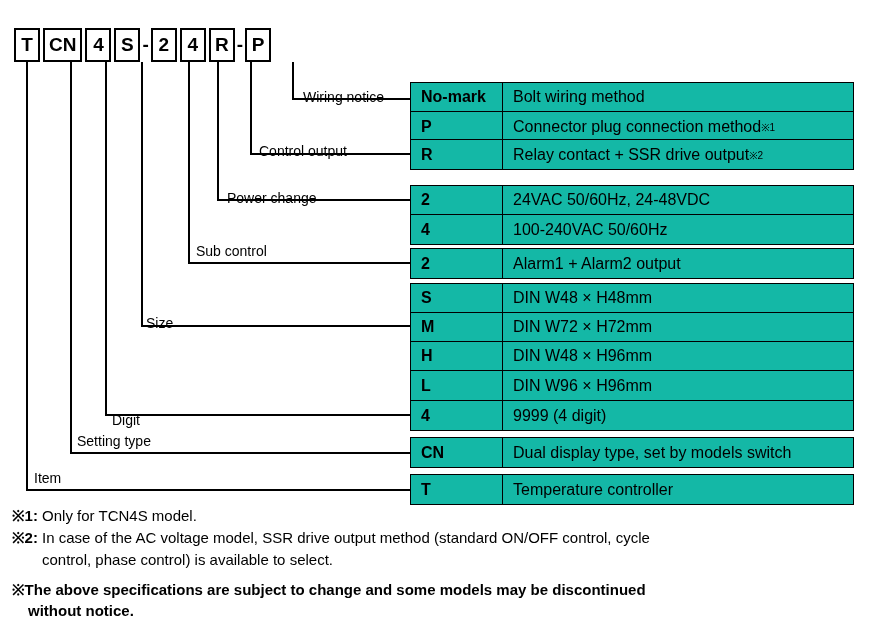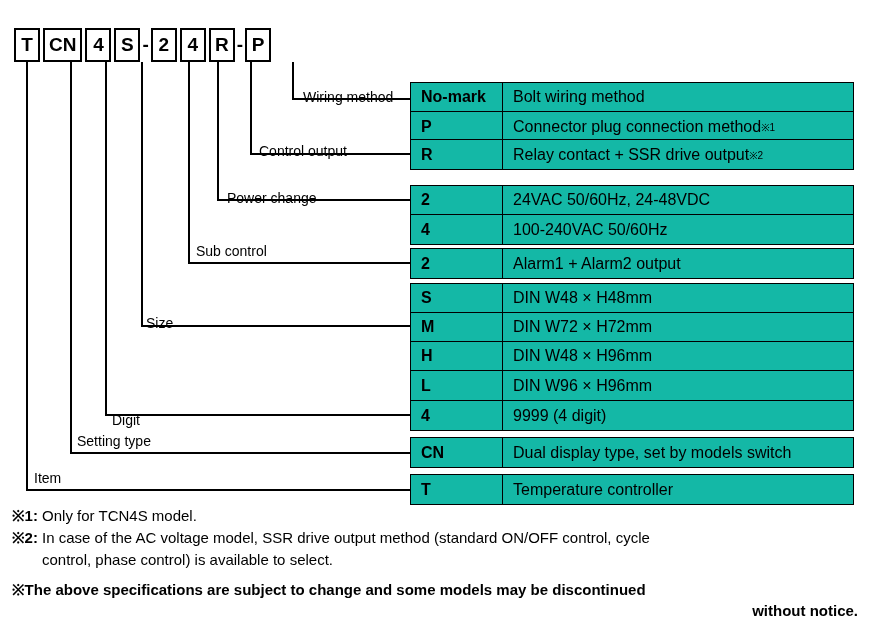--- a/index.html
+++ b/index.html
@@ -129,42 +129,41 @@
   }
   #note-bold {
     font-weight: bold;
     margin-top: 9px;
     font-size: 15px;
     line-height: 1.42;
   }
   #note-bold .cont {
     display: block;
     padding-left: 16px;
-    text-align: right;
   }
 </style>
 </head>
 <body>
 
 <div id="code-row">
   <div class="code-box">T</div>
   <div class="code-box">CN</div>
   <div class="code-box">4</div>
   <div class="code-box">S</div>
   <div class="code-dash">-</div>
   <div class="code-box">2</div>
   <div class="code-box">4</div>
   <div class="code-box">R</div>
   <div class="code-dash">-</div>
   <div class="code-box">P</div>
 </div>
 
 <div class="vline" style="left:292px; top:62px; height:37px;"></div>
 <div class="hline" style="left:292px; top:98px; width:118px;"></div>
-<div class="leader-label" style="left:303px; top:89px;">Wiring method</div>
+<div class="leader-label" style="left:303px; top:89px;">Wiring notice</div>
 
 <div class="vline" style="left:250px; top:62px; height:92px;"></div>
 <div class="hline" style="left:250px; top:153px; width:160px;"></div>
 <div class="leader-label" style="left:259px; top:143px;">Control output</div>
 
 <div class="vline" style="left:217px; top:62px; height:138px;"></div>
 <div class="hline" style="left:217px; top:199px; width:193px;"></div>
 <div class="leader-label" style="left:227px; top:190px;">Power change</div>
 
 <div class="vline" style="left:188px; top:62px; height:201px;"></div>

